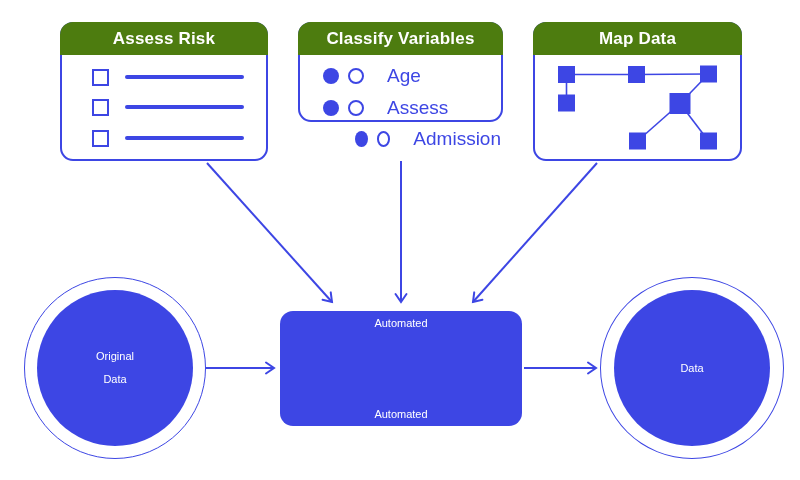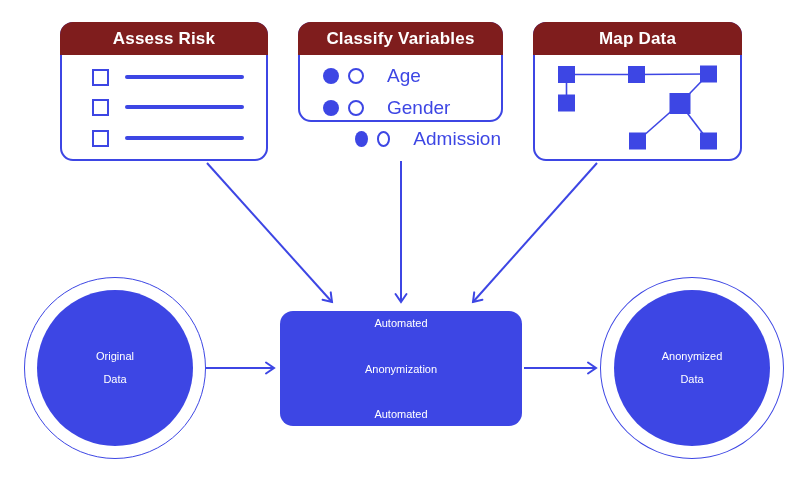--- a/index.html
+++ b/index.html
@@ -10,21 +10,21 @@
   }
   svg.overlay { position:absolute; left:0; top:0; width:800px; height:480px; pointer-events:none; }
 
   
   .card {
     position:absolute; box-sizing:border-box;
     border:2px solid #3d46e4; border-radius:13px; background:#ffffff;
   }
   .card-header {
     position:absolute; left:-2px; top:-2px; right:-2px; height:33px;
-    background:#7f1d1d; border-radius:13px 13px 0 0;
+    background:#4d7c0f; border-radius:13px 13px 0 0;
     display:flex; align-items:center; justify-content:center;
     color:#ffffff; font-size:17px; font-weight:600; letter-spacing:.2px;
   }
   .card-body { position:absolute; left:0; top:31px; right:0; bottom:0; }
   .row { position:absolute; left:0; right:0; display:flex; align-items:center; }
 
   
   .checkbox {
     box-sizing:border-box; width:17px; height:17px;
     border:2.5px solid #3d46e4; background:#ffffff; margin-left:30px;
@@ -103,21 +103,21 @@
     <div class="card-header">Classify Variables</div>
     <div class="card-body">
       <div class="row" style="top:12px; height:18px;">
         <span class="dot-filled"></span>
         <span class="dot-empty"></span>
         <span class="radio-label">Age</span>
       </div>
       <div class="row" style="top:44px; height:18px;">
         <span class="dot-filled"></span>
         <span class="dot-empty"></span>
-        <span class="radio-label">Gender</span>
+        <span class="radio-label">Assess</span>
       </div>
       <div class="row" style="top:75px; height:18px;margin-left:32px;">
         <span class="dot-filled"></span>
         <span class="dot-empty"></span>
         <span class="radio-label">Admission</span>
       </div>
     </div>
   </div>
 
   <div class="card" style="left:533px; top:22px; width:209px; height:139px;padding-left:24px;">
@@ -147,24 +147,22 @@
 
   <div class="ring" style="left:24px; top:277px; width:182px; height:182px;">
     <div class="disc">
       <span>Original</span>
       <span>Data</span>
     </div>
   </div>
 
   <div class="process-box">
     <span>Automated</span>
-    <span>Anonymization</span>
     <span>Automated</span>
   </div>
 
   <div class="ring" style="left:600px; top:277px; width:184px; height:182px;">
     <div class="disc">
-      <span>Anonymized</span>
       <span>Data</span>
     </div>
   </div>
 
 </div>
 
 </body></html>

